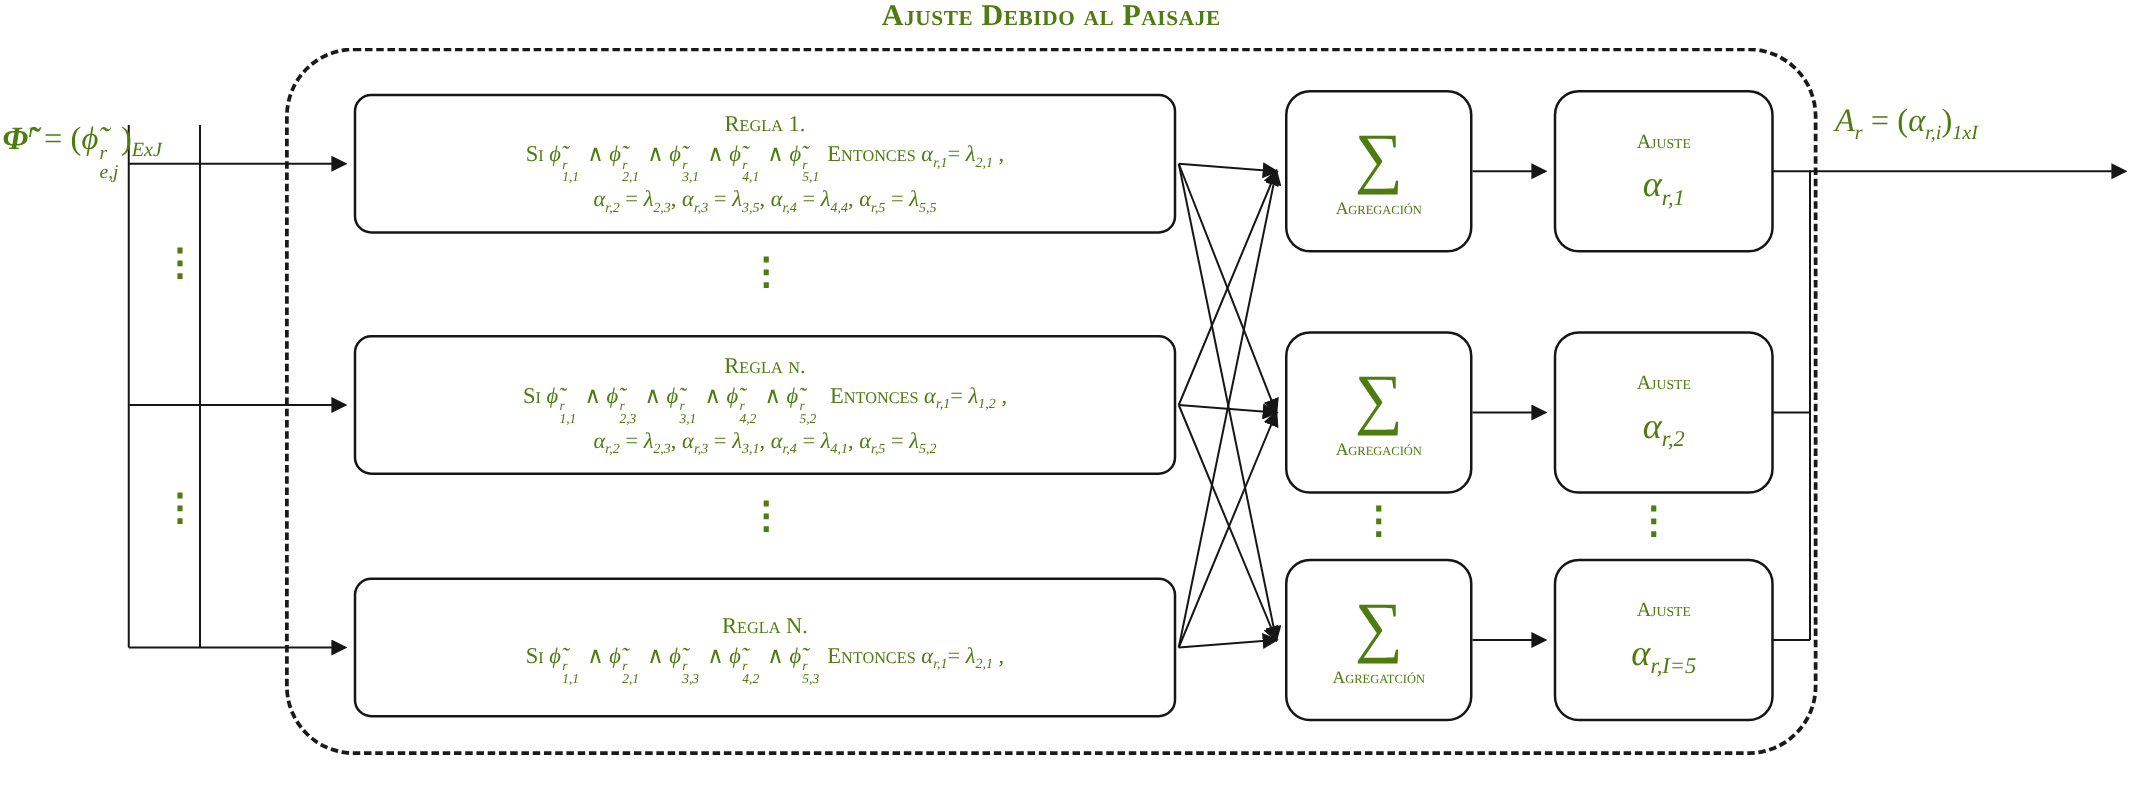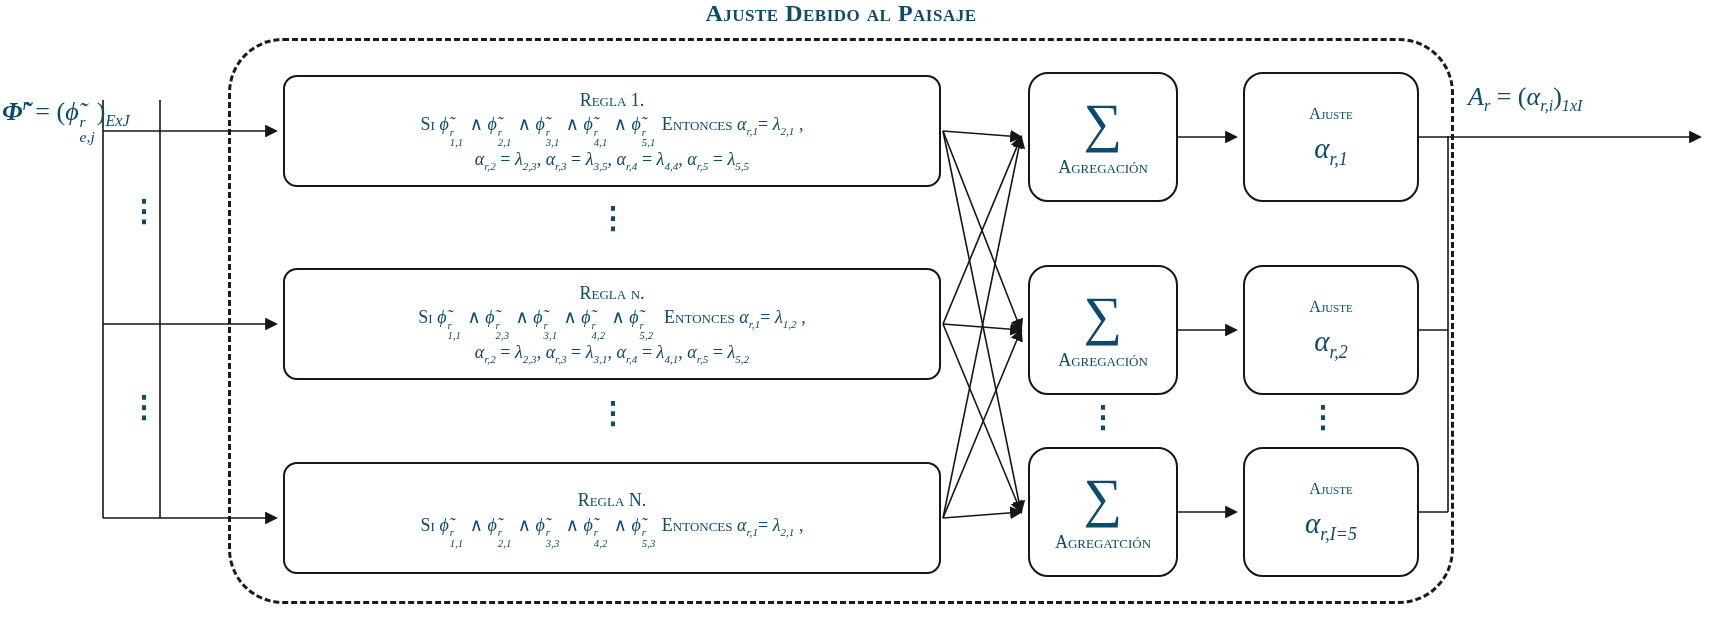--- a/index.html
+++ b/index.html
@@ -1,39 +1,39 @@
 <!DOCTYPE html>
 <html><head>
 <meta charset="utf-8">
 <style>
   html,body{margin:0;padding:0;background:#ffffff;}
   .canvas{
     position:relative;width:1721px;height:633px;background:#fff;
-    font-family:"Liberation Serif","DejaVu Serif",serif;color:#0c4a6e;overflow:hidden;
+    font-family:"Liberation Serif","DejaVu Serif",serif;color:#4d7c0f;overflow:hidden;
   }
   .title{
     position:absolute;left:228px;top:0;width:1226px;text-align:center;
     font-size:24px;font-weight:bold;font-variant:small-caps;letter-spacing:.5px;z-index:2;
   }
   .dashed{
     position:absolute;left:228px;top:38px;width:1226px;height:566px;
     border:3px dashed #1a1a1a;border-radius:55px;z-index:0;box-sizing:border-box;
   }
   svg.lines{position:absolute;left:0;top:0;z-index:1;}
   .box{
     position:absolute;background:#fff;border:2.5px solid #161616;z-index:2;box-sizing:border-box;
     display:flex;flex-direction:column;justify-content:center;align-items:center;text-align:center;
   }
   .rule{left:283px;width:658px;height:112px;border-radius:14px;font-size:18px;line-height:1.38;padding:4px 28px;}
   .r1{top:75px}.r2{top:268px}.r3{top:462px}
   .rtitle{font-variant:small-caps;}
   .agg{left:1028px;width:150px;height:130px;border-radius:20px;}
   .g1{top:72px}.g2{top:265px}.g3{top:447px}
   .sigma{font-size:54px;line-height:1;}
-  .alabel{font-variant:small-caps;font-size:18px;margin-top:7px;}
+  .alabel{font-variant:small-caps;font-size:14px;margin-top:7px;}
   .adj{left:1243px;width:176px;height:130px;border-radius:20px;gap:9px;}
   .j1{top:72px}.j2{top:265px}.j3{top:447px}
   .jlabel{font-variant:small-caps;font-size:16px;}
   .jvalue{font-size:29px;font-style:italic;}
   .iolabel{position:absolute;font-size:26px;z-index:2;white-space:nowrap;}
   .input-label{left:2px;top:48px;margin-top:48px;}
   .output-label{left:1468px;top:82px;}
   .dots{position:absolute;z-index:2;font-size:30px;font-weight:bold;line-height:1;text-align:center;width:40px;}
   .dl1{left:124px;top:196px}.dl2{left:124px;top:392px}
   .dr1{left:593px;top:203px}.dr2{left:593px;top:398px}

